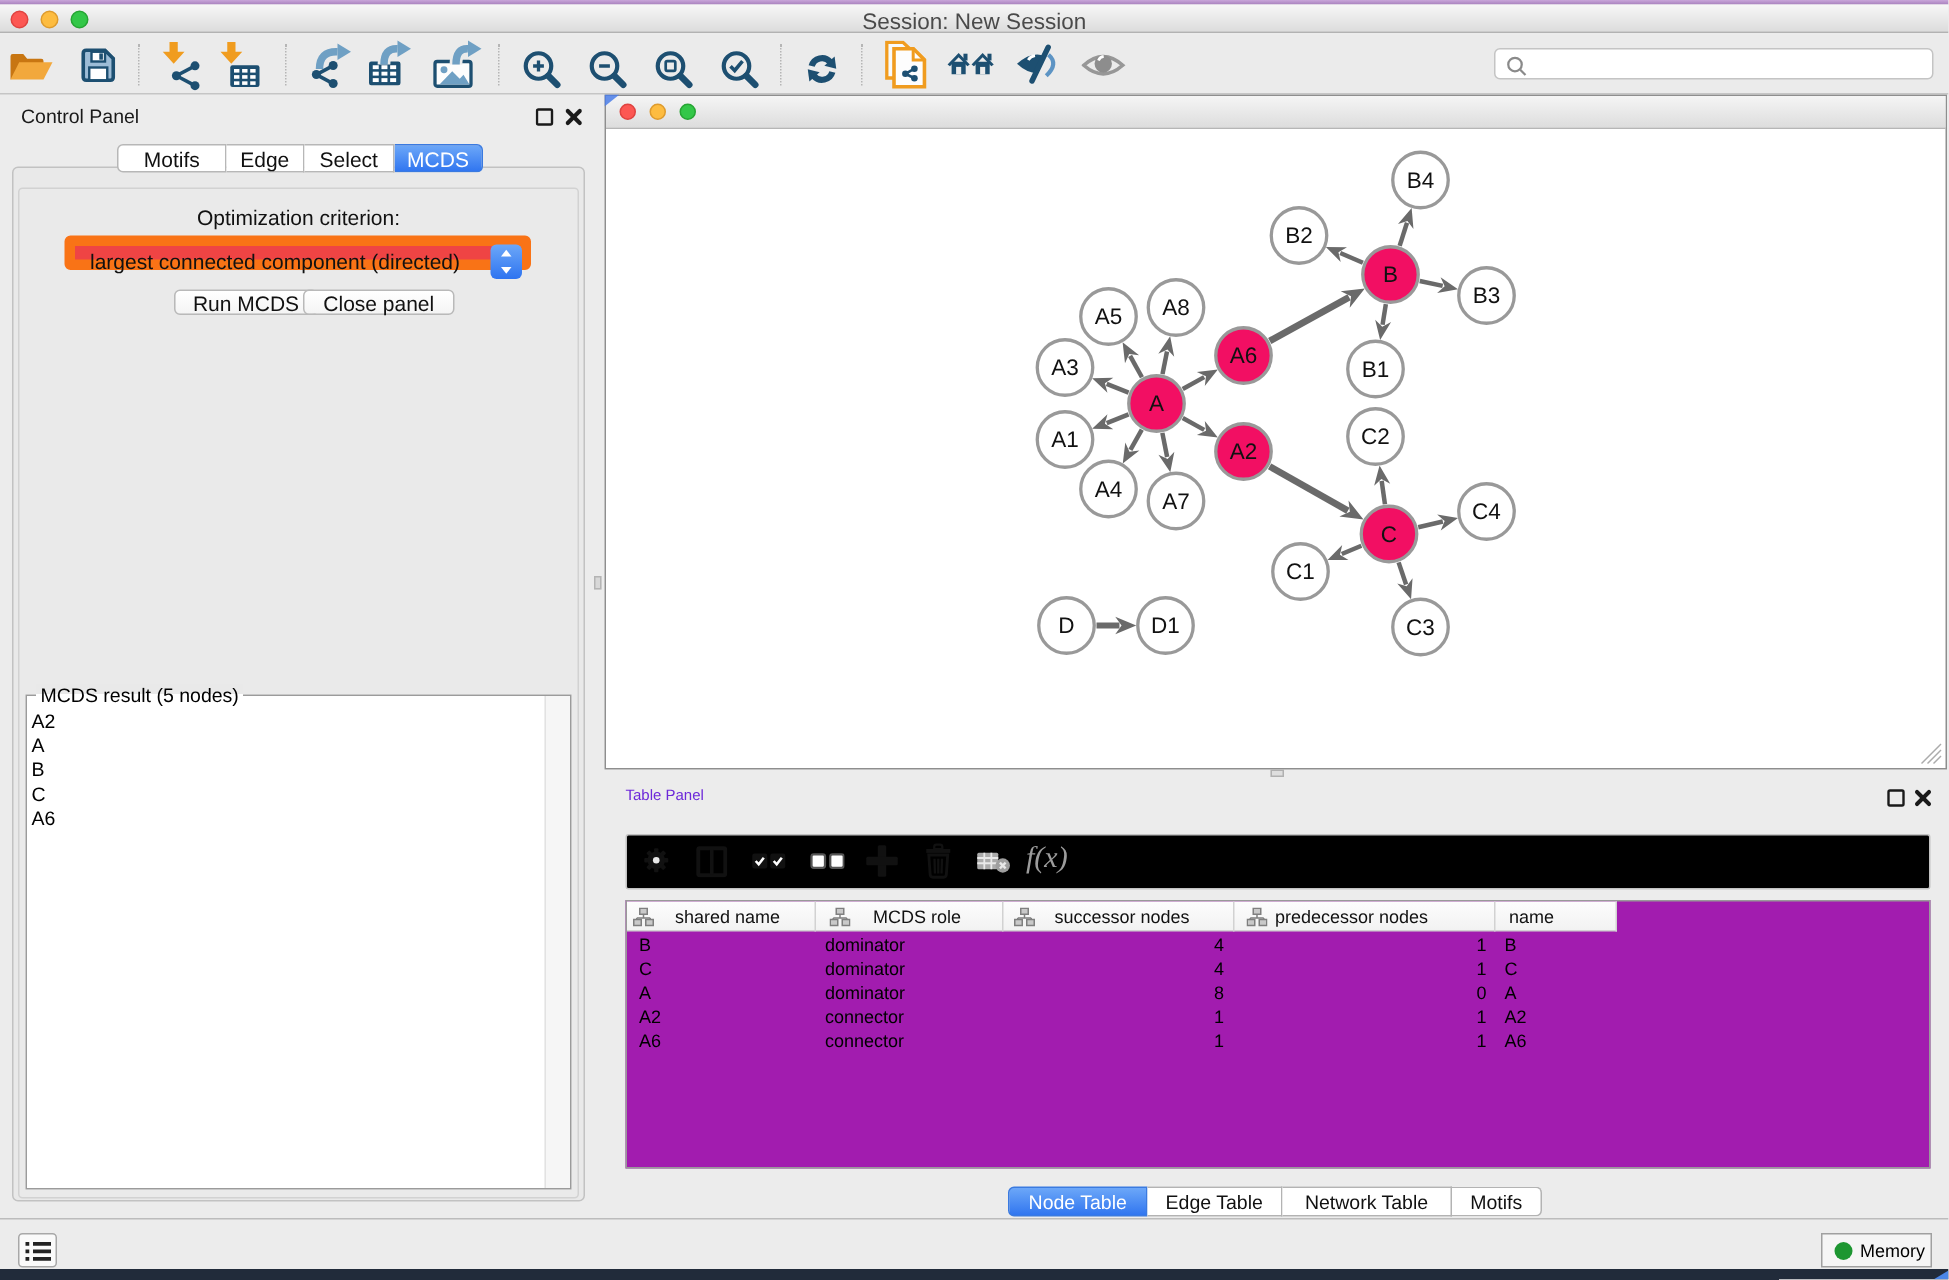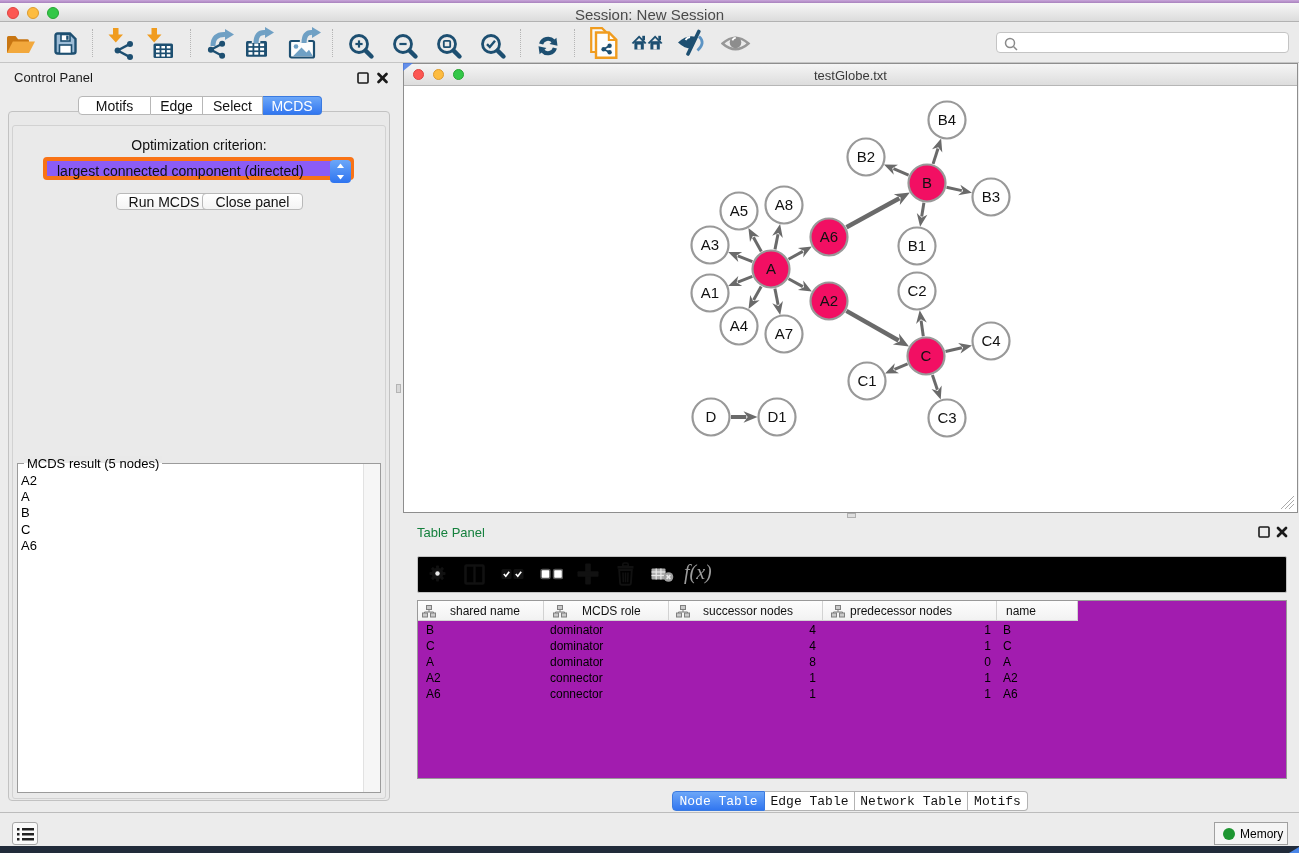--- a/index.html
+++ b/index.html
@@ -18,34 +18,34 @@
 .wtl { border-radius:50%; width:11px; height:11px; top:5px; }
 .wtitle { width:100%; text-align:center; top:4px; font-size:13px; color:#3a3a3a; }
 .cp-title { left:14px; top:70px; font-size:13px; color:#1a1a1a; }
 .panel1 { left:8px; top:111px; width:382px; height:690px; background:#e9e9e9; border:1px solid #c2c2c2; border-radius:4px; }
 .panel2 { left:3px; top:13px; width:374px; height:674px; background:#eaeaea; border:1px solid #d2d2d2; border-radius:3px; }
 .tabs { left:78px; top:96px; height:19px; display:flex; font-size:14px; z-index:5; }
 .tabs div { background:#fff; border:1px solid #b7b7b7; border-left:none; color:#111; text-align:center; line-height:18px; }
 .tabs div:first-child { border-left:1px solid #b7b7b7; border-radius:4px 0 0 4px; }
 .tabs div.sel { background:linear-gradient(#6ca7f8,#3176f0); border-color:#3a7ae0; color:#fff; border-radius:0 4px 4px 0; }
 .btn { background:linear-gradient(#ffffff,#f4f4f4); border:1px solid #b9b9b9; border-radius:4px; font-size:14px; color:#111; text-align:center; }
-.combo { left:43px; top:157px; width:311px; height:23px; background:#8b5cf6; border:4px solid #f97316; border-radius:4px; font-size:14px; color:#111; line-height:21px; padding-left:10px; }
+.combo { left:43px; top:157px; width:311px; height:23px; background:#ef4444; border:7px solid #f97316; border-radius:4px; font-size:14px; color:#111; line-height:21px; padding-left:10px; }
 .stepper { right:-1px; top:-1px; width:21px; height:23px; border-radius:4px; background:linear-gradient(#6ca7f8,#2e74f0); }
 .group { left:17px; top:463px; width:364px; height:330px; background:#fff; border:1px solid #9b9b9b; }
 .gtitle { left:24px; top:456px; font-size:13px; color:#000; padding:0 3px; background:linear-gradient(#e9e9e9 46%, #ffffff 46%); z-index:3; }
 .glist { font-size:13px; color:#000; line-height:16.2px; left:21px; top:473px; }
 .sbar { left:363px; top:464px; width:17px; height:328px; background:#f6f6f6; border-left:1px solid #e2e2e2; }
-.tp-title { left:417px; top:525px; font-size:13px; color:#15803d; }
+.tp-title { left:417px; top:525px; font-size:10px; color:#6d28d9; }
 .tbox { left:417px; top:556px; width:870px; height:37px; background:#000000; border:1px solid #c2c2c2; border-radius:2px; }
 .table { left:417px; top:600px; width:870px; height:179px; background:#a21caf; border:1px solid #999; }
 .thead { left:0; top:0; width:660px; height:20px; background:linear-gradient(#fdfdfd,#f2f2f2); border-bottom:1px solid #d2d2d2; }
 .hsep { top:0; width:1px; height:20px; background:#d2d2d2; }
 .hlbl { top:3px; font-size:12px; color:#111; }
 .cell { font-size:12px; color:#000; }
-.btabs { left:672px; top:791px; height:20px; display:flex; font-size:13px; z-index:5;font-family:Liberation Mono, monospace; }
+.btabs { left:672px; top:791px; height:20px; display:flex; font-size:13px; z-index:5; }
 .btabs div { background:#fff; border:1px solid #b3b3b3; border-left:none; color:#111; text-align:center; line-height:19px; }
 .btabs div.sel { background:linear-gradient(#6ca7f8,#3176f0); border:1px solid #3a7ae0; color:#fff; border-radius:4px 0 0 4px; }
 .btabs div:last-child { border-radius:0 4px 4px 0; }
 .statusline { left:0; top:812px; width:1299px; height:1px; background:#bcbcbc; }
 .membox { left:1214px; top:822px; width:74px; height:23px; background:#f5f5f5; border:1px solid #a0a0a0; font-size:12px; color:#000; }
 .listbtn { left:12px; top:822px; width:26px; height:23px; background:#fafafa; border:1px solid #a8a8a8; border-radius:3px; }
 .darkband { left:0; top:846px; width:1299px; height:7px; background:#212b3a; }
 .grip { stroke:#ababab; stroke-width:1; }
 </style>
 </head>
@@ -232,21 +232,20 @@
 <div class="abs" style="left:847px; top:513px; width:9px; height:5px; background:#dedede; border:1px solid #b0b0b0;"></div>
 
 <svg class="abs" style="left:403px;top:63px;z-index:9" width="10" height="8">
     <polygon points="0,0 10,0 0,8" fill="#4a7de8" opacity="0.85"></polygon>
   </svg>
 <div class="abs win">
  <div class="abs wtb">
   <div class="abs wtl" style="left:9px; background:#fc5753; border:0.5px solid #df4340;"></div>
   <div class="abs wtl" style="left:29px; background:#fdbc40; border:0.5px solid #de9b2d;"></div>
   <div class="abs wtl" style="left:49px; background:#33c748; border:0.5px solid #26a533;"></div>
-  <div class="abs wtitle">testGlobe.txt</div>
  </div>
  <svg class="abs" style="left:0; top:22px" width="893" height="426" viewBox="0 0 893 426">
 <line x1="357.3" y1="165.5" x2="349.4" y2="151.2" stroke="#6a6a6a" stroke-width="3"></line>
 <polygon points="344.4,142.1 355.4,150.8 348.8,150.0 346.0,156.1" fill="#6a6a6a"></polygon>
 <line x1="371.0" y1="163.4" x2="374.0" y2="148.3" stroke="#6a6a6a" stroke-width="3"></line>
 <polygon points="376.1,138.1 378.8,151.9 374.3,147.0 368.2,149.8" fill="#6a6a6a"></polygon>
 <line x1="348.4" y1="175.7" x2="333.8" y2="169.9" stroke="#6a6a6a" stroke-width="3"></line>
 <polygon points="324.1,166.1 338.2,165.9 332.6,169.5 334.3,175.9" fill="#6a6a6a"></polygon>
 <line x1="348.4" y1="190.3" x2="333.8" y2="196.1" stroke="#6a6a6a" stroke-width="3"></line>
 <polygon points="324.1,199.9 334.3,190.1 332.6,196.5 338.2,200.1" fill="#6a6a6a"></polygon>

